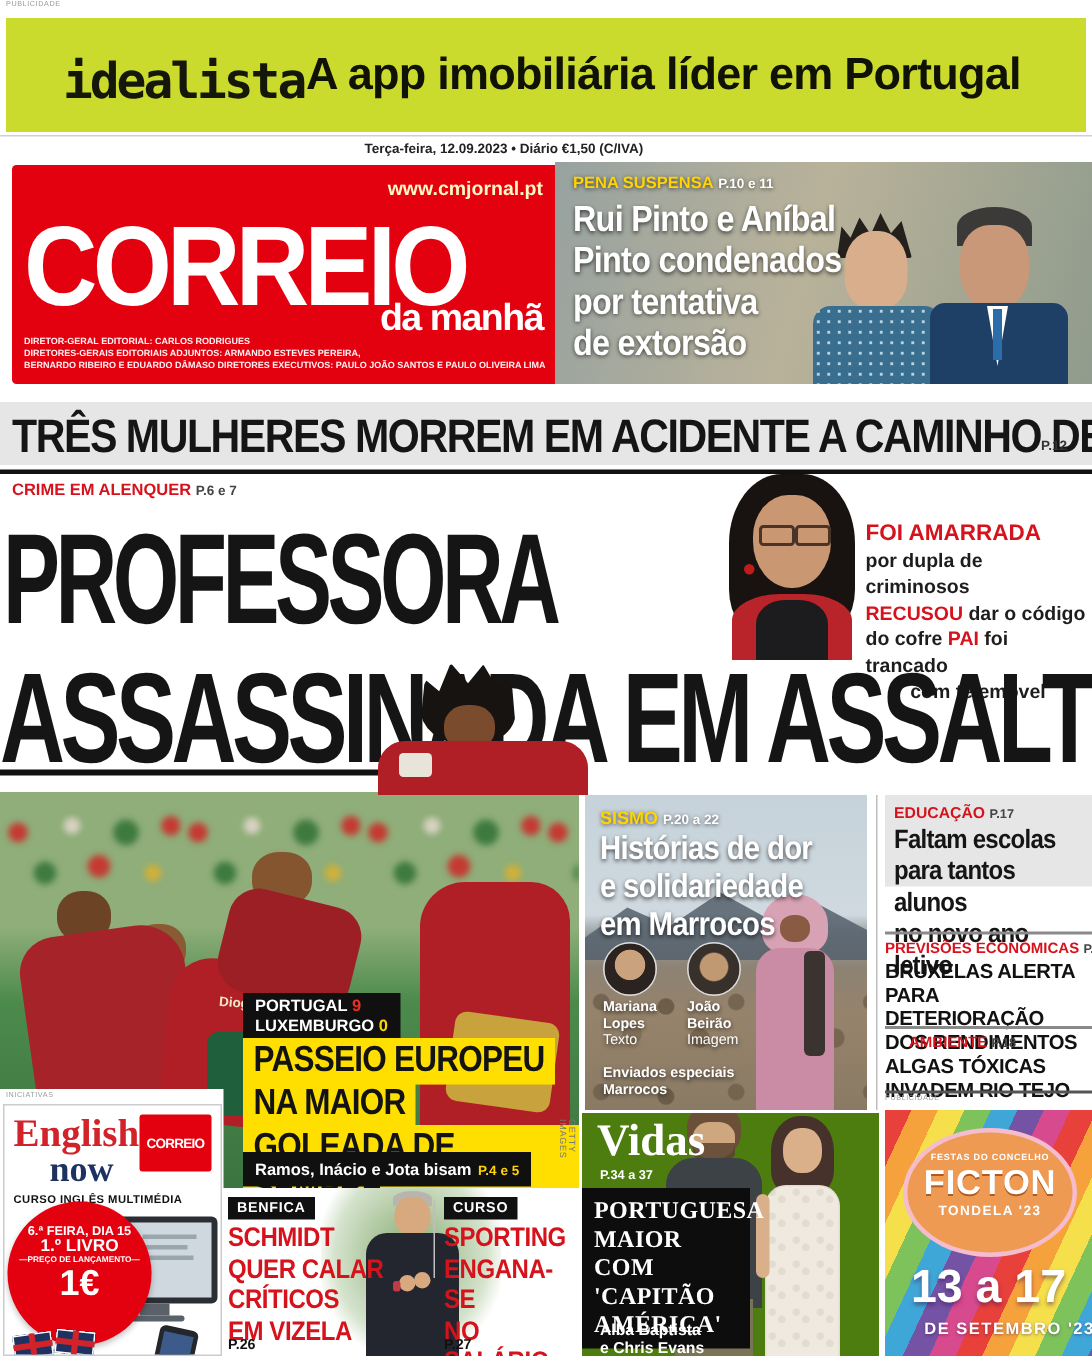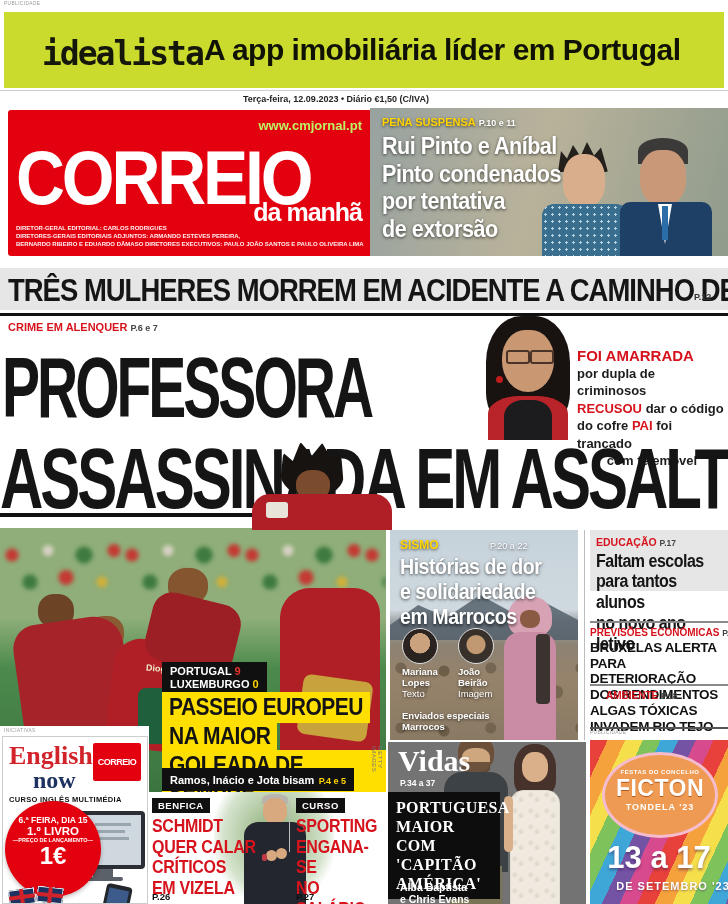--- a/index.html
+++ b/index.html
@@ -26,21 +26,21 @@
 
   <div class="abs" style="left:4px;top:12px;width:720px;height:76px;background:#cbdb2e;">
     <div class="abs" style="left:38px;top:22px;font-family:'DejaVu Sans Mono',monospace;font-weight:700;font-size:33px;color:#15170a;letter-spacing:-2px;">idealista</div>
     <div class="abs nowrap" style="left:200px;top:21px;font-size:30px;font-weight:700;color:#101205;letter-spacing:-.5px;">A app imobiliária líder em Portugal</div>
   </div>
   <div class="abs" style="left:0;top:90px;width:728px;height:1px;background:#cfcfcf;"></div>
 
   <div class="abs nowrap" style="left:243px;top:94px;font-size:9px;font-weight:700;color:#222;">Terça-feira, 12.09.2023 • Diário €1,50 (C/IVA)</div>
 
   <div class="abs" style="left:8px;top:110px;width:370px;height:146px;background:#e3000f;border-radius:3px;">
-    <div class="abs" style="right:16px;top:8px;font-size:13px;font-weight:700;color:#bef264;">www.cmjornal.pt</div>
+    <div class="abs" style="right:16px;top:8px;font-size:13px;font-weight:700;color:#fef9c3;">www.cmjornal.pt</div>
     <div class="abs condY nowrap" style="left:8px;top:24px;font-size:64px;font-weight:900;color:#fff;letter-spacing:-3px;transform:scale(1.06,1.18);">CORREIO</div>
     <div class="abs" style="right:16px;top:88px;font-size:25px;font-weight:700;color:#fff;letter-spacing:-1px;">da manhã</div>
     <div class="abs" style="left:8px;bottom:8px;color:#fff;font-size:6px;line-height:8px;font-weight:700;opacity:.95;">
       <div>DIRETOR-GERAL EDITORIAL: CARLOS RODRIGUES</div>
       <div>DIRETORES-GERAIS EDITORIAIS ADJUNTOS: ARMANDO ESTEVES PEREIRA,</div>
       <div>BERNARDO RIBEIRO E EDUARDO DÂMASO  DIRETORES EXECUTIVOS: PAULO JOÃO SANTOS E PAULO OLIVEIRA LIMA</div>
     </div>
   </div>
 
   <div class="abs" style="left:370px;top:108px;width:372px;height:148px;background:linear-gradient(105deg,#97a2a0,#b9b29a 45%,#8d9a8c);overflow:hidden;">
@@ -151,21 +151,21 @@
   <div class="abs" style="left:390px;top:530px;width:188px;height:210px;overflow:hidden;background:linear-gradient(#c6d2da 0,#cfd9df 38%,#9aa0a2 44%,#8d8273 55%,#96836b 70%,#8a7a64 100%);">
     <div class="abs" style="left:0;top:60px;width:188px;height:50px;background:#55606c;clip-path:polygon(0 70%,15% 30%,30% 55%,48% 10%,65% 45%,80% 20%,100% 60%,100% 100%,0 100%);opacity:.85;"></div>
     <div class="abs" style="left:0;top:120px;width:188px;height:90px;background-image:radial-gradient(circle at 12% 30%,#6e5f4c 5px,transparent 6px),radial-gradient(circle at 35% 65%,#7c6c56 6px,transparent 7px),radial-gradient(circle at 60% 35%,#63553f 5px,transparent 6px),radial-gradient(circle at 85% 70%,#70604a 6px,transparent 7px);background-size:90px 60px;opacity:.8;"></div>
     <div class="abs" style="left:118px;top:66px;width:44px;height:40px;background:#d7a3b4;border-radius:50% 50% 35% 35%;"></div>
     <div class="abs" style="left:130px;top:80px;width:20px;height:18px;background:#8a5b42;border-radius:45%;"></div>
     <div class="abs" style="left:114px;top:102px;width:52px;height:108px;background:#c98ca4;border-radius:16px 16px 0 0;"></div>
     <div class="abs" style="left:146px;top:104px;width:14px;height:70px;background:#3a3330;border-radius:4px;"></div>
 
     <div class="abs nowrap shadow" style="left:10px;top:8px;font-size:12px;">
       <span style="color:#ffd400;font-weight:900;">SISMO</span>
-      <span style="color:#fff;font-weight:400;font-size:9px;margin-left:48px;">P.20 a 22</span>
+      <span style="color:#fff;font-weight:700;font-size:9px;">P.20 a 22</span>
     </div>
     <div class="abs shadow condY" style="left:10px;top:24px;color:#fff;font-weight:900;font-size:20px;line-height:23px;letter-spacing:-.5px;transform:scale(.98,1.1);">
       <div>Histórias de dor</div>
       <div>e solidariedade</div>
       <div>em Marrocos</div>
     </div>
 
     <div class="abs" style="left:12px;top:98px;width:34px;height:34px;border-radius:50%;background:radial-gradient(circle at 50% 42%,#caa27e 38%,#2b2320 40%);border:1px solid #ddd;"></div>
     <div class="abs" style="left:68px;top:98px;width:34px;height:34px;border-radius:50%;background:radial-gradient(circle at 50% 46%,#c09872 36%,#38302a 40%);border:1px solid #ddd;"></div>
     <div class="abs shadow" style="left:12px;top:136px;color:#fff;font-size:9.5px;line-height:11px;">
@@ -302,21 +302,21 @@
     <div class="abs" style="left:146px;top:6px;display:table;background:#101010;color:#fff;font-size:9.5px;font-weight:900;padding:2px 6px;letter-spacing:.5px;">CURSO</div>
     <div class="abs condY" style="left:146px;top:24px;color:#d6131c;font-weight:900;font-size:16px;line-height:18.5px;letter-spacing:-.3px;transform:scale(1,1.12);">
       <div>SPORTING</div>
       <div>ENGANA-SE</div>
       <div>NO SALÁRIO</div>
 
     </div>
     <div class="abs" style="left:146px;top:99px;font-size:9.5px;font-weight:800;color:#111;">P.27</div>
   </div>
 
-  <div class="abs" style="left:388px;top:742px;width:198px;height:162px;background:#737373;overflow:hidden;">
+  <div class="abs" style="left:388px;top:742px;width:198px;height:162px;background:#4d7c0f;overflow:hidden;">
 
     <div class="abs" style="left:56px;top:-6px;width:64px;height:170px;">
       <div class="abs" style="left:14px;top:0;width:36px;height:34px;background:#6b4f38;border-radius:45% 45% 40% 40%;"></div>
       <div class="abs" style="left:18px;top:12px;width:28px;height:24px;background:#cfa77f;border-radius:40%;"></div>
       <div class="abs" style="left:18px;top:26px;width:28px;height:12px;background:#5a4330;border-radius:0 0 40% 40%;opacity:.85;"></div>
       <div class="abs" style="left:0;top:36px;width:64px;height:100px;background:#3d4246;border-radius:18px 18px 0 0;"></div>
       <div class="abs" style="left:6px;top:130px;width:52px;height:40px;background:#7a7456;"></div>
     </div>
     <div class="abs" style="left:112px;top:2px;width:74px;height:162px;">
       <div class="abs" style="left:14px;top:0;width:42px;height:52px;background:#46322a;border-radius:45% 45% 30% 30%;"></div>

